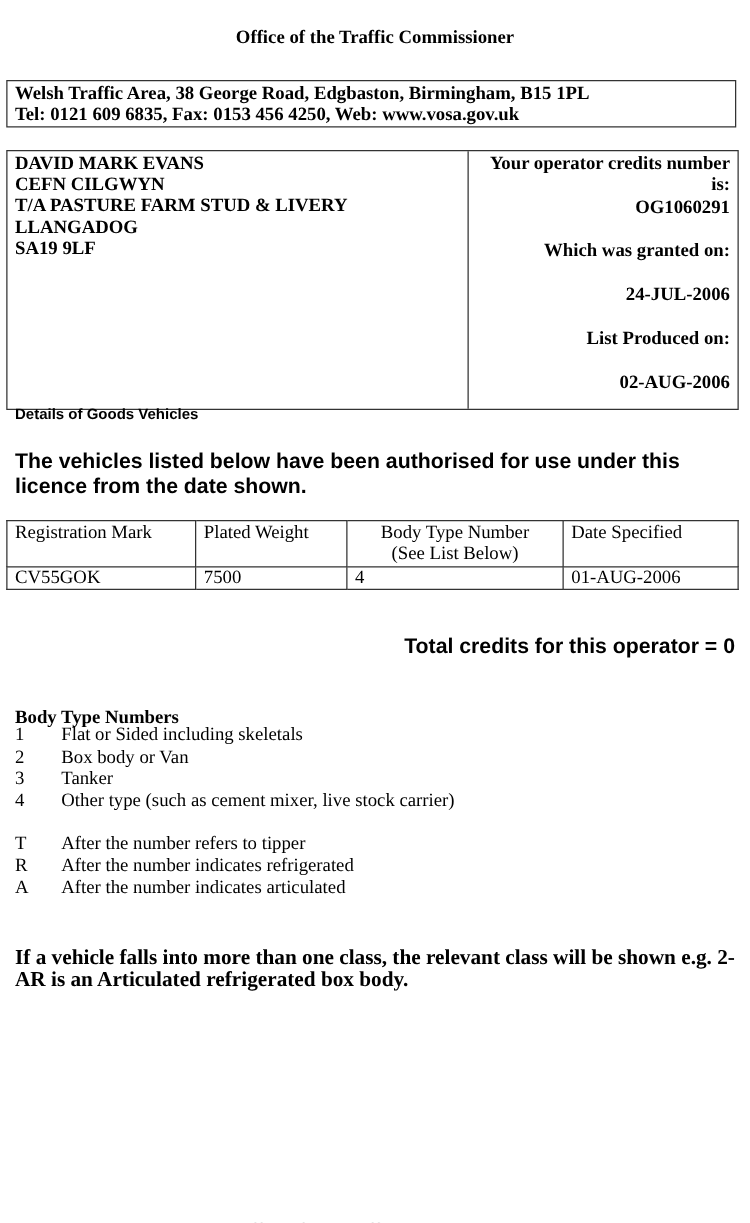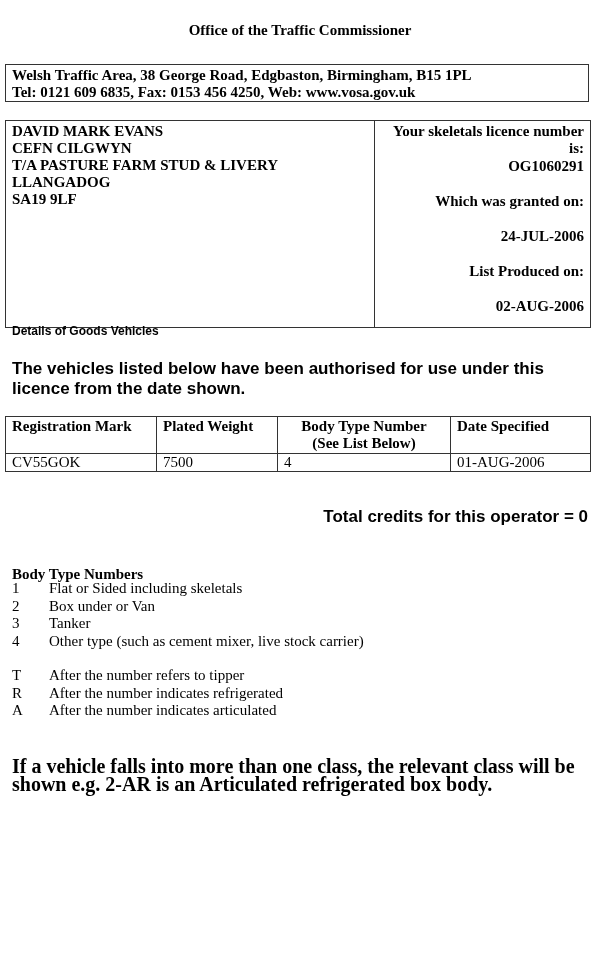--- a/index.html
+++ b/index.html
@@ -24,50 +24,50 @@
     .addr-left { width: 356px; border-right: 1px solid #333; padding: 2px 6px; font-size: 15px; line-height: 17px; }
     .addr-right { flex: 1; padding: 2px 6px; text-align: right; font-size: 15px; }
     .addr-right div { height: 35px; line-height: 17px; }
     .h-details { top: 324px; left: 12px; font-size: 12px; }
     .h-authorised { top: 359px; left: 12px; width: 570px; font-size: 17px; line-height: 20px; }
     table.veh {
       position: absolute; top: 416px; left: 5px; width: 586px;
       border-collapse: collapse; font-size: 15px;
     }
     table.veh th, table.veh td { border: 1px solid #333; padding: 1px 6px; vertical-align: top; }
-    table.veh th { font-weight: bold; text-align: left; line-height: 17px; margin-left: 34px; }
+    table.veh th { font-weight: normal; text-align: left; line-height: 17px; margin-left: 34px; }
     table.veh th.center { text-align: center; }
     table.veh td { font-weight: normal; line-height: 15px; }
     .total { top: 507px; right: 12px; font-size: 17px; }
     .bt-heading { top: 546px; left: 12px; font-size: 15px; }
     .bt-list { left: 12px; font-size: 15px; line-height: 17.5px; }
     .bt-row { display: flex; }
     .bt-code { width: 37px; }
-    .note { top: 737px; left: 12px; width: 580px; font-size: 20px; line-height: 18px; }
+    .note { top: 737px; left: 12px; width: 580px; font-size: 17px; line-height: 18px; }
   </style>
 </head>
 <body>
 
 <div class="abs header-title serif-b">Office of the Traffic Commissioner</div>
 
 <div class="abs area-box serif-b">
   <div>Welsh Traffic Area, 38 George Road, Edgbaston, Birmingham, B15 1PL</div>
   <div>Tel: 0121 609 6835, Fax: 0153 456 4250, Web: www.vosa.gov.uk</div>
 </div>
 
 <div class="abs addr-box serif-b">
   <div class="addr-left">
     <div>DAVID MARK EVANS</div>
     <div>CEFN CILGWYN</div>
     <div>T/A PASTURE FARM STUD &amp; LIVERY</div>
     <div>LLANGADOG</div>
     <div>SA19 9LF</div>
   </div>
   <div class="addr-right">
-    <div>Your skeletals licence number is:</div>
+    <div>Your operator credits number is:</div>
     <div>OG1060291</div>
     <div>Which was granted on:</div>
     <div>24-JUL-2006</div>
     <div>List Produced on:</div>
     <div>02-AUG-2006</div>
   </div>
 </div>
 
 <div class="abs h-details sans-b">Details of Goods Vehicles</div>
 <div class="abs h-authorised sans-b">The vehicles listed below have been authorised for use under this licence from the date shown.</div>
@@ -96,21 +96,21 @@
 
 <div class="abs bt-heading serif-b">Body Type Numbers</div>
 
 <div class="abs bt-list" style="top:580px">
   <div class="bt-row">
       <span class="bt-code">1</span>
       <span>Flat or Sided including skeletals</span>
     </div>
   <div class="bt-row">
       <span class="bt-code">2</span>
-      <span>Box under or Van</span>
+      <span>Box body or Van</span>
     </div>
   <div class="bt-row">
       <span class="bt-code">3</span>
       <span>Tanker</span>
     </div>
   <div class="bt-row">
       <span class="bt-code">4</span>
       <span>Other type (such as cement mixer, live stock carrier)</span>
     </div>
 </div>

